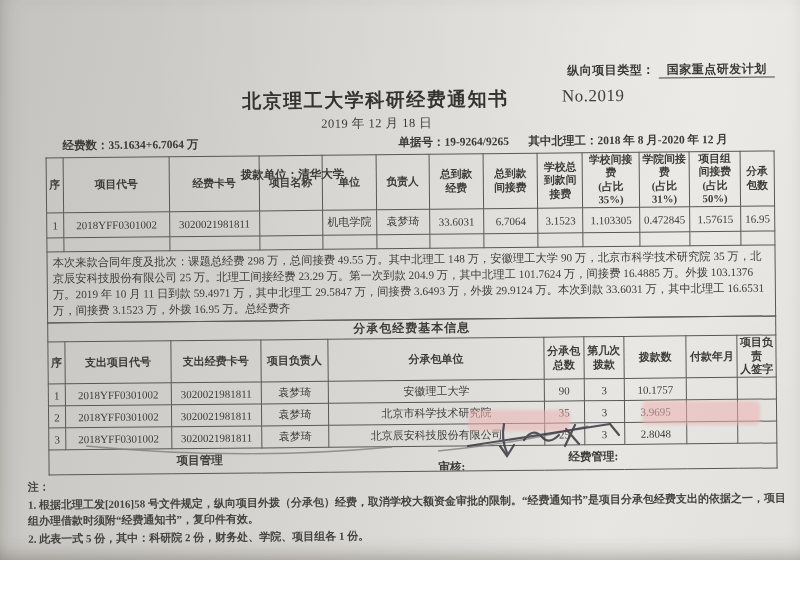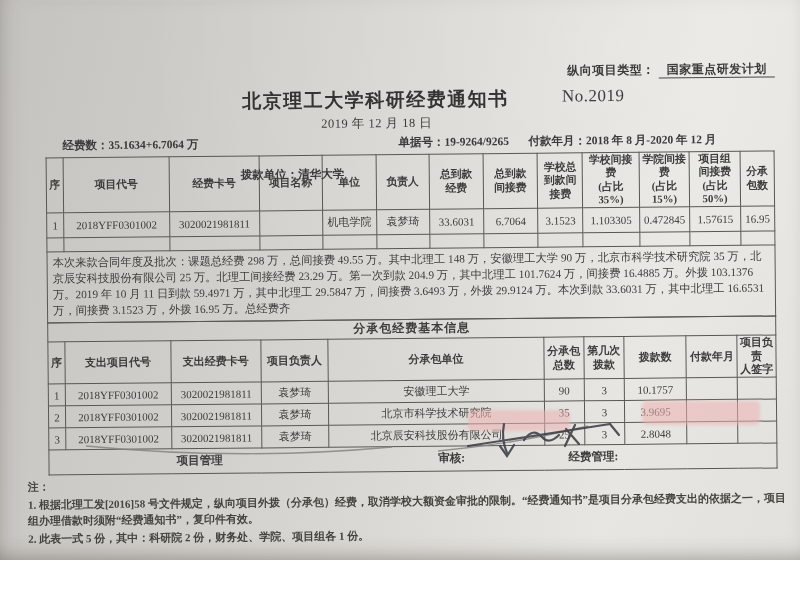--- a/index.html
+++ b/index.html
@@ -50,21 +50,21 @@
     height:66px; text-align:left; vertical-align:top;
     font-size:11.3px; line-height:16px; padding:2px 5px; font-weight:500;
   }
   .t2 .sec-title{ height:18px; font-size:12px; font-weight:700; letter-spacing:1px; }
   .t2 thead tr.hd th{ height:30px; font-size:11px; }
   .t2 tbody.data td{ height:21px; }
   .t2 .foot td{ height:24px; border-top:1px solid #585854; }
   .footcells{ position:relative; height:24px; font-size:11.5px; font-weight:600; }
   .footcells span{ position:absolute; top:4px; white-space:nowrap; }
   .fc-manage{ left:20.5%; transform:translateX(-50%); }
-  .fc-audit{ left:53.5%; }
+  .fc-audit{ left:53.5%;margin-top:9px; }
   .fc-finance{ left:71.5%; }
   .notes{ margin-top:3px; margin-left:-16px; width:760px; font-size:11px; font-weight:600; line-height:16.5px; color:#45453f;}
   .notes .note-item{ margin-top:1px; }
   .redaction{ position:absolute; border-radius:5px; background:rgba(236,178,178,0.55); filter:blur(1.5px); }
   .r1{ left:468px; top:410px; width:102px; height:21px; }
   .r2{ left:642px; top:401px; width:118px; height:24px; }
   .handwriting{ position:absolute; left:0; top:0; width:800px; height:600px; pointer-events:none; }
 </style>
 </head>
 <body>
@@ -83,21 +83,21 @@
       <span class="doc-title">北京理工大学科研经费通知书</span>
       <span class="doc-no">No.2019</span>
     </div>
 
     <div class="date-line">2019 年 12 月 18 日</div>
 
     <div class="info-line">
       <span class="seg seg-funds"><span>经费数：</span><span>35.1634+6.7064 万</span></span>
       <span class="seg seg-payer"><span>拨款单位：</span><span>清华大学</span></span>
       <span class="seg seg-receipt"><span>单据号：</span><span>19-9264/9265</span></span>
-      <span class="seg seg-period"><span>付款年月：</span><span>2018 年 8 月-2020 年 12 月</span></span>
+      <span class="seg seg-period"><span>其中北理工：</span><span>2018 年 8 月-2020 年 12 月</span></span>
     </div>
 
     <table class="t1">
       <colgroup>
         <col style="width:2.3%">
           <col style="width:14.6%">
           <col style="width:12.3%">
           <col style="width:8.7%">
         <col style="width:7.4%">
           <col style="width:7.3%">
@@ -120,21 +120,21 @@
             <th>总到款
 经费</th>
             <th>总到款
 间接费</th>
             <th>学校总
 到款间
 接费</th>
             <th>学校间接费
 (占比 35%)</th>
             <th>学院间接费
-(占比 15%)</th>
+(占比 31%)</th>
             <th>项目组
 间接费
 (占比 50%)</th>
             <th>分承
 包数</th>
           </tr>
       </thead>
       <tbody class="data">
           <tr>
             <td>1</td>

